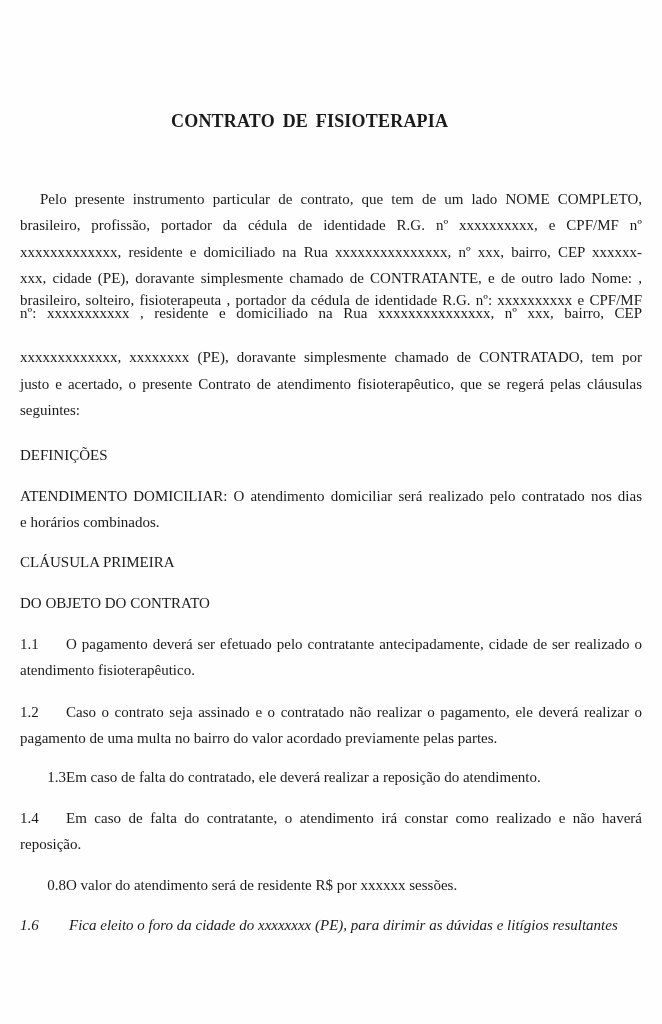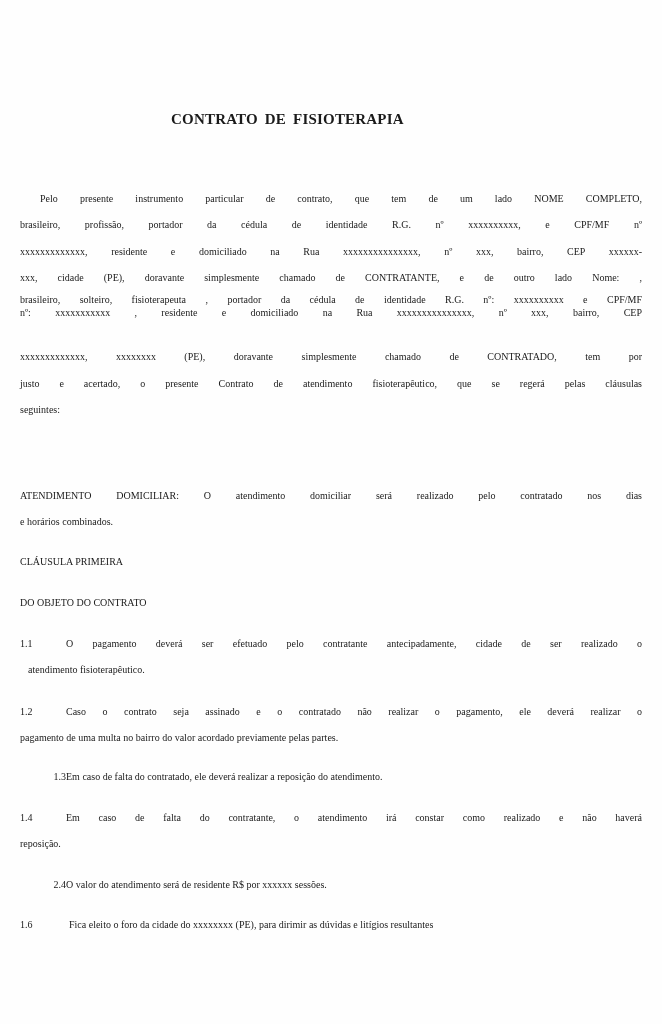--- a/index.html
+++ b/index.html
@@ -1,21 +1,21 @@
 <!DOCTYPE html>
 <html><head>
   <meta charset="utf-8">
   <style>
     html, body { margin: 0; padding: 0; background: #ffffff; }
     body { width: 662px; height: 1024px; position: relative; overflow: hidden;
            font-family: "Liberation Serif", "DejaVu Serif", serif; color: #1a1a1a; }
     .page { position: absolute; left: 0; top: 0; width: 662px; height: 1024px; background: #fefefe; }
-    .line { position: absolute; left: 20px; width: 622px; font-size: 10px; line-height: 18px; white-space: nowrap; }
+    .line { position: absolute; left: 20px; width: 622px; font-size: 15px; line-height: 18px; white-space: nowrap; }
     .just { text-align: justify; text-align-last: justify; }
-    .title { position: absolute; left: 171px; top: 111px; font-size: 15px; font-weight: bold; letter-spacing: 0.2px; white-space: nowrap; word-spacing: 3px; }
+    .title { position: absolute; left: 171px; top: 111px; font-size: 18px; font-weight: bold; letter-spacing: 0.2px; white-space: nowrap; word-spacing: 3px; }
     .num { display: inline-block; width: 46px; text-align: right; }
     .num16 { display: inline-block; width: 49px; }
   </style>
 </head>
 <body>
 
 <div class="page">
 
   <div class="title">CONTRATO  DE  FISIOTERAPIA</div>
 
@@ -24,34 +24,35 @@
     <div class="line just" style="top:216px;">brasileiro, profissão, portador da cédula de identidade R.G. nº xxxxxxxxxx, e CPF/MF nº</div>
     <div class="line just" style="top:243px;">xxxxxxxxxxxxx, residente e domiciliado na Rua xxxxxxxxxxxxxxx, nº xxx, bairro, CEP xxxxxx-</div>
     <div class="line just" style="top:269px;">xxx, cidade (PE), doravante simplesmente chamado de CONTRATANTE, e de outro lado Nome: ,</div>
     <div class="line just" style="top:291px;">brasileiro, solteiro, fisioterapeuta , portador da cédula de identidade R.G. nº: xxxxxxxxxx e CPF/MF</div>
     <div class="line just" style="top:304px;">nº: xxxxxxxxxxx , residente e domiciliado na Rua xxxxxxxxxxxxxxx, nº xxx, bairro, CEP</div>
     <div class="line just" style="top:348px;">xxxxxxxxxxxxx, xxxxxxxx (PE), doravante simplesmente chamado de CONTRATADO, tem por</div>
     <div class="line just" style="top:375px;">justo e acertado, o presente Contrato de atendimento fisioterapêutico, que se regerá pelas cláusulas</div>
     <div class="line" style="top:401px;">seguintes:</div>
   </div>
 
+  <div class="line" style="top:446px;">DEFINIÇÕES</div>
 
   <div>
     <div class="line just" style="top:487px;">ATENDIMENTO DOMICILIAR: O atendimento domiciliar será realizado pelo contratado nos dias</div>
     <div class="line" style="top:513px;">e horários combinados.</div>
   </div>
 
   <div class="line" style="top:594px;">DO OBJETO DO CONTRATO</div>
   <div class="line" style="top:553px;">CLÁUSULA PRIMEIRA</div>
 
   <div>
     <div class="line just" style="top:635px;">
       <span class="num">1.1</span><span>O pagamento deverá ser efetuado pelo contratante antecipadamente, cidade de ser realizado o</span>
     </div>
-    <div class="line" style="top:661px;margin-left:8px;">atendimento fisioterapêutico.</div>
+    <div class="line" style="top:661px;">atendimento fisioterapêutico.</div>
   </div>
 
   <div>
     <div class="line just" style="top:703px;">
       <span class="num">1.2</span><span>Caso o contrato seja assinado e o contratado não realizar o pagamento, ele deverá realizar o</span>
     </div>
     <div class="line" style="top:729px;">pagamento de uma multa no bairro do valor acordado previamente pelas partes.</div>
   </div>
 
   <div>
@@ -62,23 +63,23 @@
 
   <div>
     <div class="line just" style="top:809px;">
       <span class="num">1.4</span><span>Em caso de falta do contratante, o atendimento irá constar como realizado e não haverá</span>
     </div>
     <div class="line" style="top:835px;">reposição.</div>
   </div>
 
   <div>
     <div class="line" style="top:876px;">
-      <span class="num">2.4</span><span>O valor do atendimento será de residente R$ por xxxxxx sessões.</span>
+      <span class="num">0.8</span><span>O valor do atendimento será de residente R$ por xxxxxx sessões.</span>
     </div>
   </div>
 
   <div>
-    <div class="line" style="top:916px;">
+    <div class="line" style="top:916px;font-style:italic;">
       <span class="num16">1.6</span><span>Fica eleito o foro da cidade do xxxxxxxx (PE), para dirimir as dúvidas e litígios resultantes</span>
     </div>
   </div>
 
 </div>
 
 </body></html>

